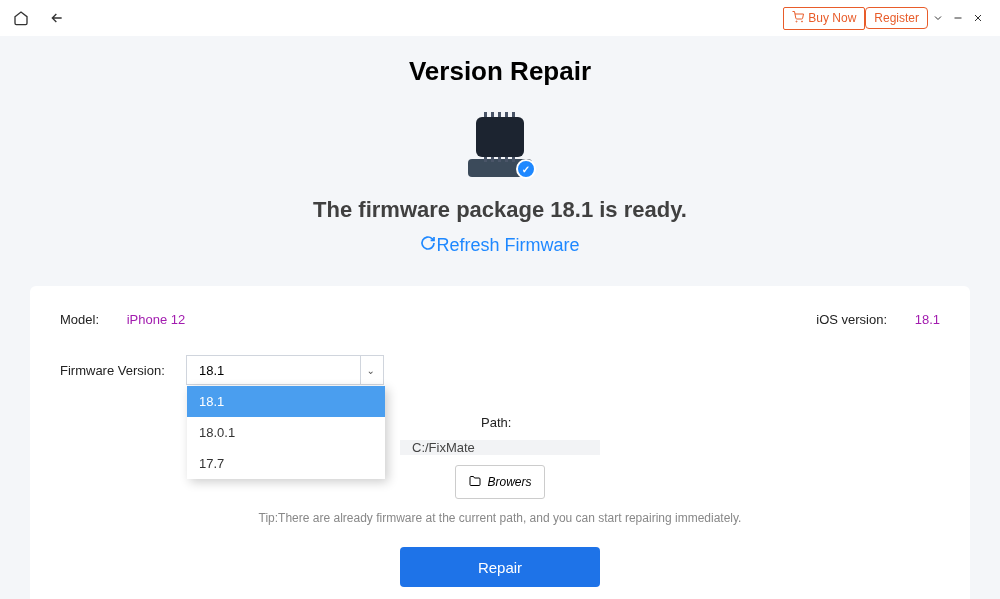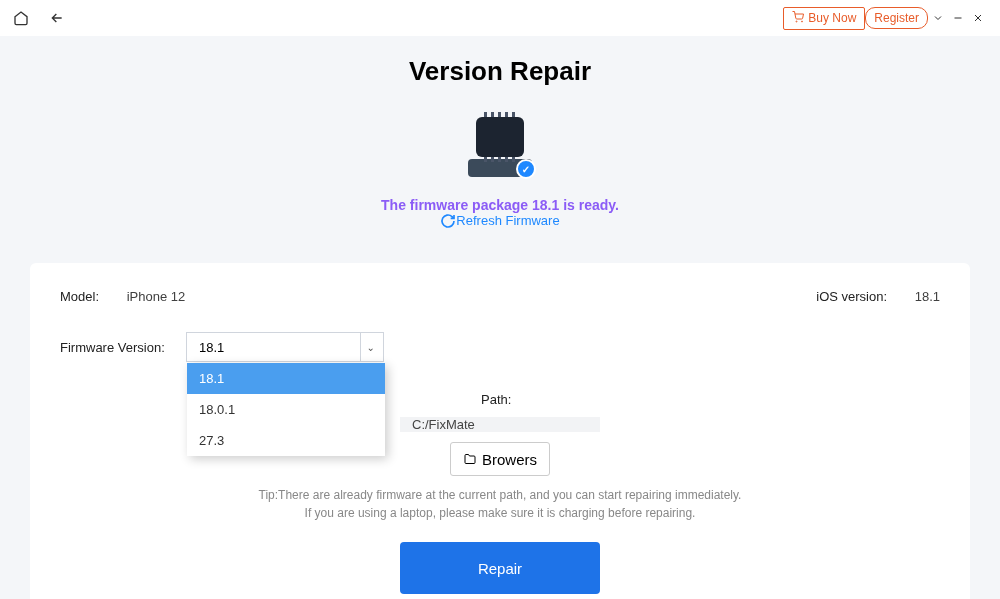--- a/index.html
+++ b/index.html
@@ -30,50 +30,50 @@
       gap: 4px;
       border-radius: 2px;
     }
     .register-btn {
       border: 1px solid #e85c2a;
       color: #e85c2a;
       padding: 3px 8px;
       font-size: 12px;
       background: #fff;
       cursor: pointer;
-      border-radius: 10px;
+      border-radius: 4px;
     }
     .win-ctrl { width: 20px; height: 20px; display: flex; align-items: center; justify-content: center; cursor: pointer; color: #333; font-size: 14px; }
     
     .content { padding: 20px 0 0 0; text-align: center; }
     .page-title { font-size: 26px; font-weight: 700; color: #000; margin-bottom: 30px; }
     
     .chip-illus { width: 80px; height: 60px; margin: 0 auto 20px auto; position: relative; }
     .chip-base { position: absolute; bottom: 0; left: 8px; width: 64px; height: 18px; background: #3b4a5a; border-radius: 4px; }
     .chip-top { position: absolute; top: 0; left: 16px; width: 48px; height: 40px; background: #1c2430; border-radius: 6px; display: flex; align-items: center; justify-content: center; }
     .chip-top::before { content: ''; position: absolute; top: -5px; left: 8px; right: 8px; height: 5px; background: repeating-linear-gradient(90deg, #4a5568 0 3px, transparent 3px 7px); }
     .chip-top::after { content: ''; position: absolute; bottom: -5px; left: 8px; right: 8px; height: 5px; background: repeating-linear-gradient(90deg, #4a5568 0 3px, transparent 3px 7px); }
     .apple-logo { color: #fff; font-size: 16px; }
     .check-badge { position: absolute; bottom: -2px; right: 4px; width: 20px; height: 20px; background: #1e88ff; border: 2px solid #fff; border-radius: 50%; display: flex; align-items: center; justify-content: center; color: #fff; font-size: 10px; font-weight: bold; }
     
-    .ready-text { font-size: 14px; font-weight: 600; color: #8b5cf6; }
-    .refresh-link { color: #1e88ff; font-size: 13px; cursor: pointer; display: inline-flex; align-items: flex-start; }
+    .ready-text { font-size: 22px; font-weight: 600; color: #404040; margin-bottom: 12px; }
+    .refresh-link { color: #1e88ff; font-size: 18px; cursor: pointer; display: inline-flex; align-items: flex-start; }
     .refresh-link svg { width: 16px; height: 16px; }
     
     .card {
       background: #fff;
       margin: 30px 30px 16px 30px;
       border-radius: 6px;
       padding: 26px 30px 34px 30px;
       text-align: left;
       position: relative;
     }
     .row1 { display: flex; justify-content: space-between; font-size: 13px; color: #333; margin-bottom: 28px; }
     .row1 .label { color: #222; margin-right: 24px; }
-    .row1 .value { color: #404040; }
+    .row1 .value { color: #a21caf; }
     
     .fw-row { display: flex; align-items: center; gap: 18px; margin-bottom: 30px; font-size: 13px; position: relative; }
     .fw-row .label { color: #222; width: 108px; flex-shrink: 0; }
     .fw-select {
       width: 198px; height: 30px; border: 1px solid #d0d5dd; background: #fff;
       display: flex; align-items: center; justify-content: space-between;
       padding: 0 8px 0 12px; font-size: 13px; cursor: pointer; position: relative;
     }
     .fw-select .chev { color: #555; font-size: 10px; border-left: 1px solid #d0d5dd; padding-left: 6px; height: 100%; display: flex; align-items: center; }
     
@@ -85,29 +85,30 @@
     .dropdown-item.selected { background: #4a9eef; color: #fff; }
     
     .path-row { display: flex; align-items: center; gap: 10px; font-size: 13px; margin-bottom: 10px; flex-direction: column; }
     .path-row .label { color: #222; width: 38px; flex-shrink: 0; }
     .path-input {
       flex: 1; height: 34px; background: #f2f3f5; border: none; padding: 0 12px;
       font-size: 13px; color: #444;
     }
     .browse-btn {
       height: 34px; padding: 0 12px; border: 1px solid #ccc; background: #fff;
-      font-size: 15px; cursor: pointer; display: flex; align-items: center; gap: 5px;
+      font-size: 12px; cursor: pointer; display: flex; align-items: center; gap: 5px;
       border-radius: 3px;
+      font-style: italic;
     }
     .browse-btn svg { width: 14px; height: 12px; }
     
     .tip { font-size: 12px; color: #888; text-align: center; line-height: 1.5; margin-bottom: 20px; }
     
     .repair-btn {
-      display: block; margin: 0 auto; width: 200px; height: 52px;
+      display: block; margin: 0 auto; width: 200px; height: 40px;
       background: #1e73e8; color: #fff; border: none; border-radius: 4px;
       font-size: 15px; font-weight: 500; cursor: pointer;
     }
   </style>
 </head>
 <body>
 
 <div class="titlebar">
   <div class="titlebar-left">
     <span class="titlebar-icon">
@@ -183,38 +184,37 @@
     </div>
 
     <div class="fw-row">
       <span class="label">Firmware Version:</span>
       <div class="fw-select">
         <span>18.1</span>
         <span class="chev">⌄</span>
         <div class="dropdown">
           <div class="dropdown-item selected">18.1</div>
           <div class="dropdown-item">18.0.1</div>
-          <div class="dropdown-item">27.3</div>
+          <div class="dropdown-item">17.7</div>
         </div>
       </div>
     </div>
 
     <div class="path-row">
       <span class="label">Path:</span>
       <input class="path-input" readonly="" value="C:/FixMate" style="">
       <button class="browse-btn">
         <span><svg viewBox="0 0 24 24" fill="none" stroke="currentColor" stroke-width="2">
               <path d="M22 19a2 2 0 0 1-2 2H4a2 2 0 0 1-2-2V5a2 2 0 0 1 2-2h5l2 3h9a2 2 0 0 1 2 2z"></path>
             </svg></span>
         <span>Browers</span>
       </button>
     </div>
 
     <div class="tip">
       <span>Tip:There are already firmware at the current path, and you can start repairing immediately.</span><br>
-      <span>If you are using a laptop, please make sure it is charging before repairing.</span>
     </div>
 
     <button class="repair-btn">Repair</button>
   </div>
   
   
 </div>
 
 </body></html>

